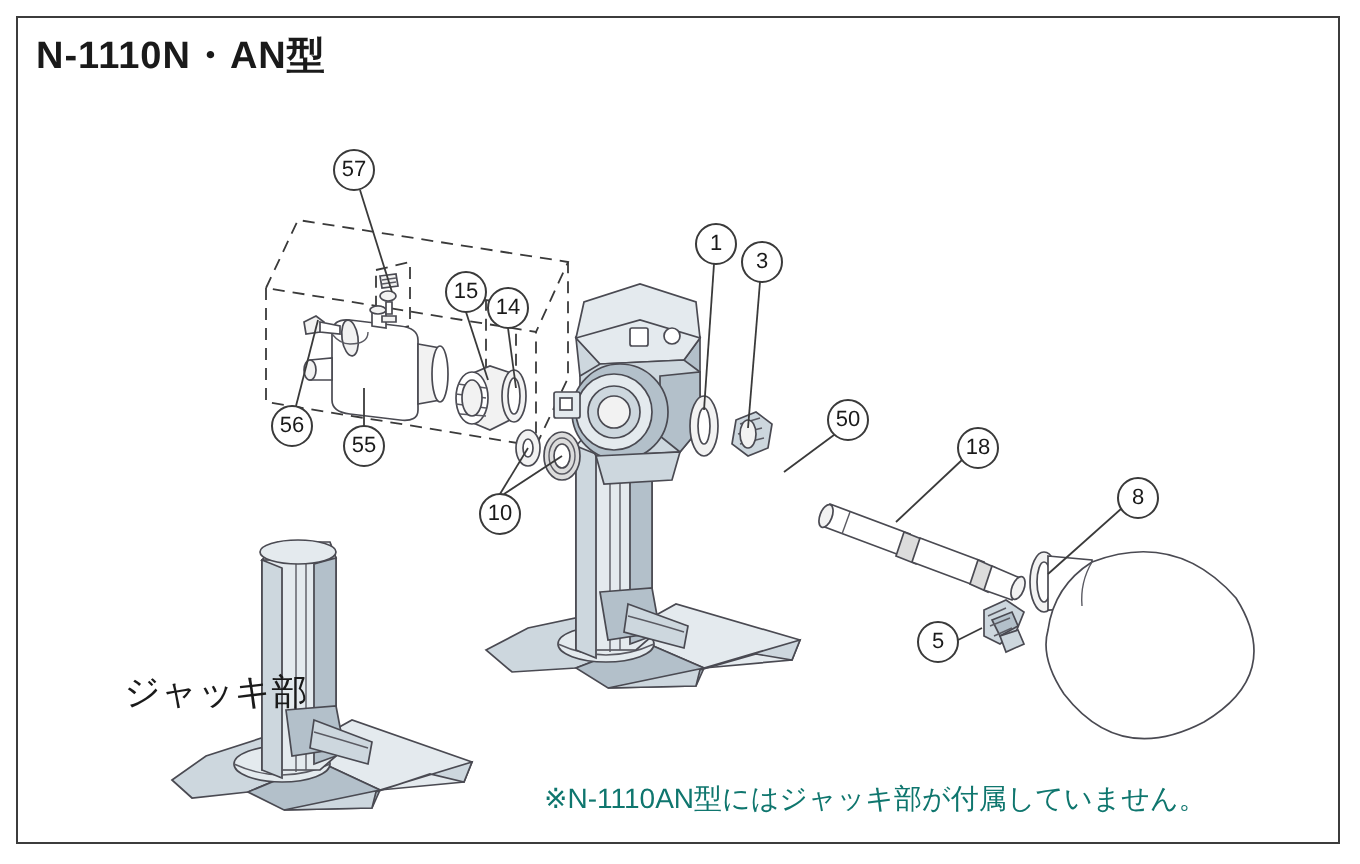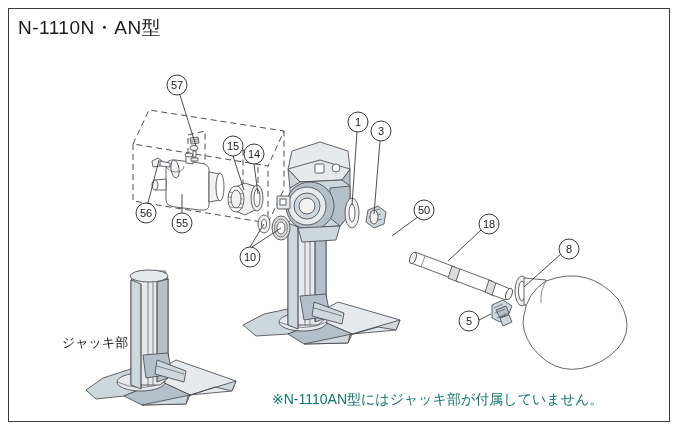--- a/index.html
+++ b/index.html
@@ -25,30 +25,30 @@
     height: 414px;
     border: 1px solid #3c3c3c;
     box-sizing: border-box;
     background: #ffffff;
   }
   #title {
     position: absolute;
     left: 18px;
     top: 15px;
     font-size: 19px;
-    font-weight: normal;
+    font-weight: bold;
     letter-spacing: 0.5px;
     color: #1a1a1a;
     white-space: nowrap;
   }
   #jack-label {
     position: absolute;
     left: 62px;
     top: 334px;
-    font-size: 13px;
+    font-size: 18px;
     color: #1a1a1a;
     white-space: nowrap;
     font-family: Liberation Mono, monospace;
   }
   #footnote {
     position: absolute;
     left: 272px;
     top: 391px;
     font-size: 14px;
     color: #0f766e;

